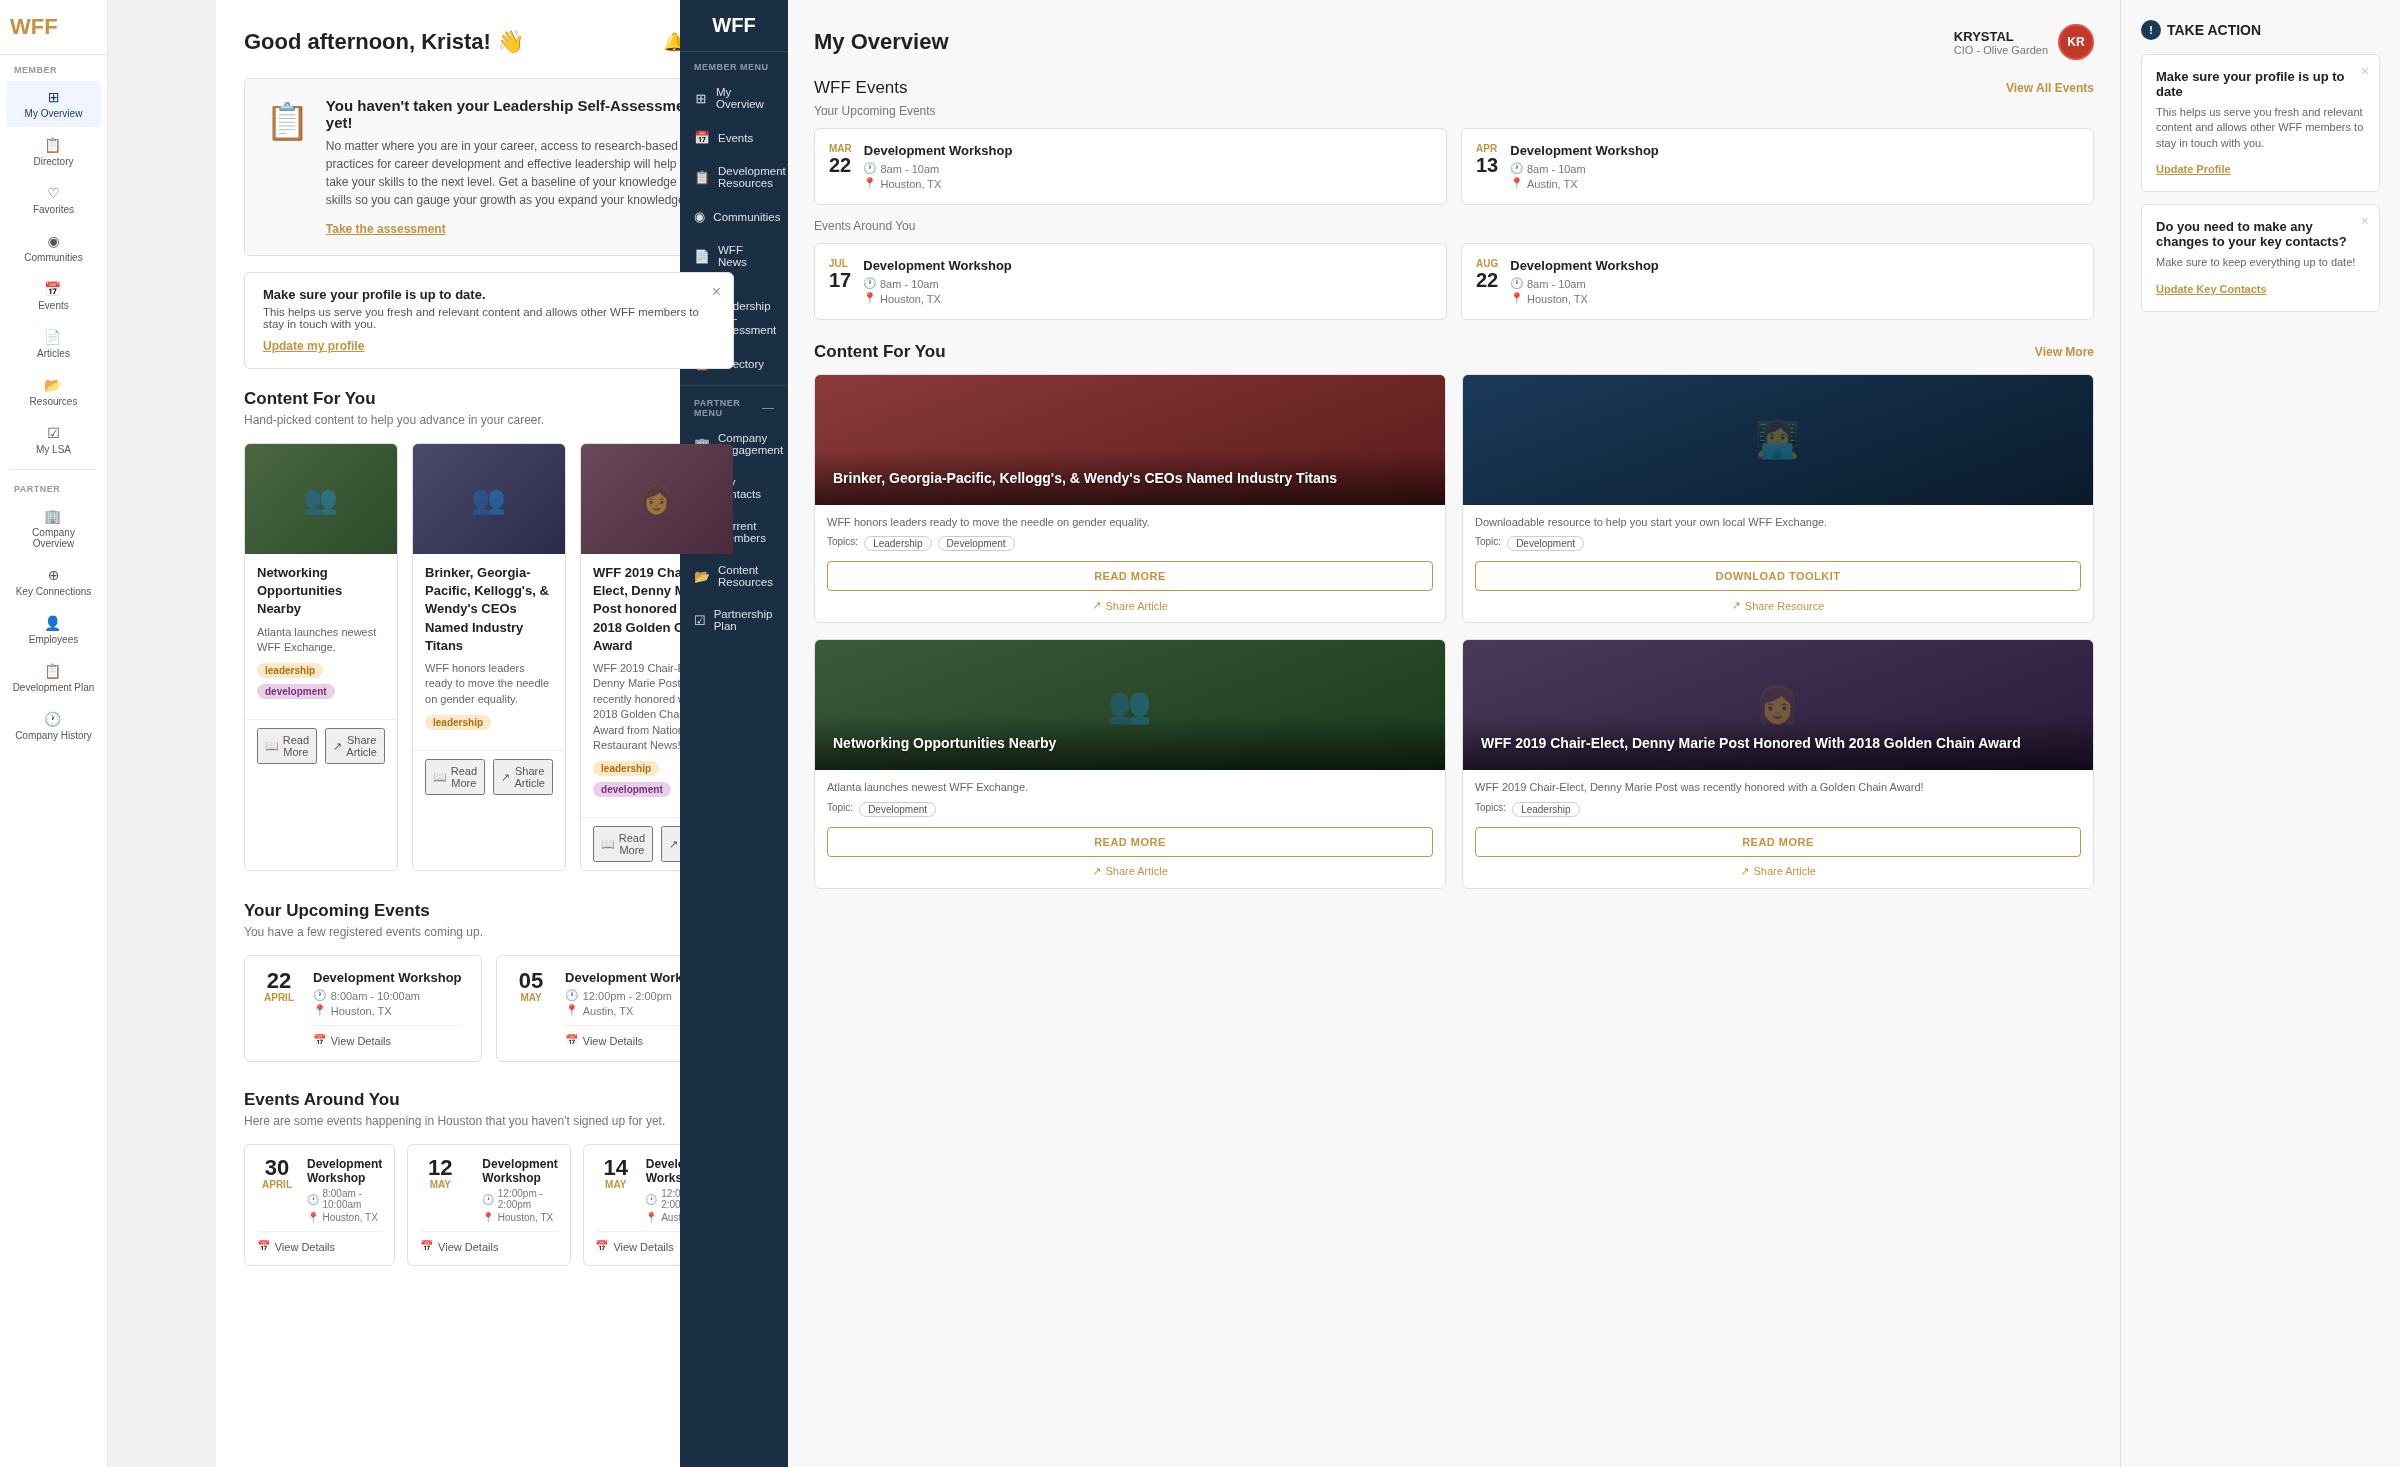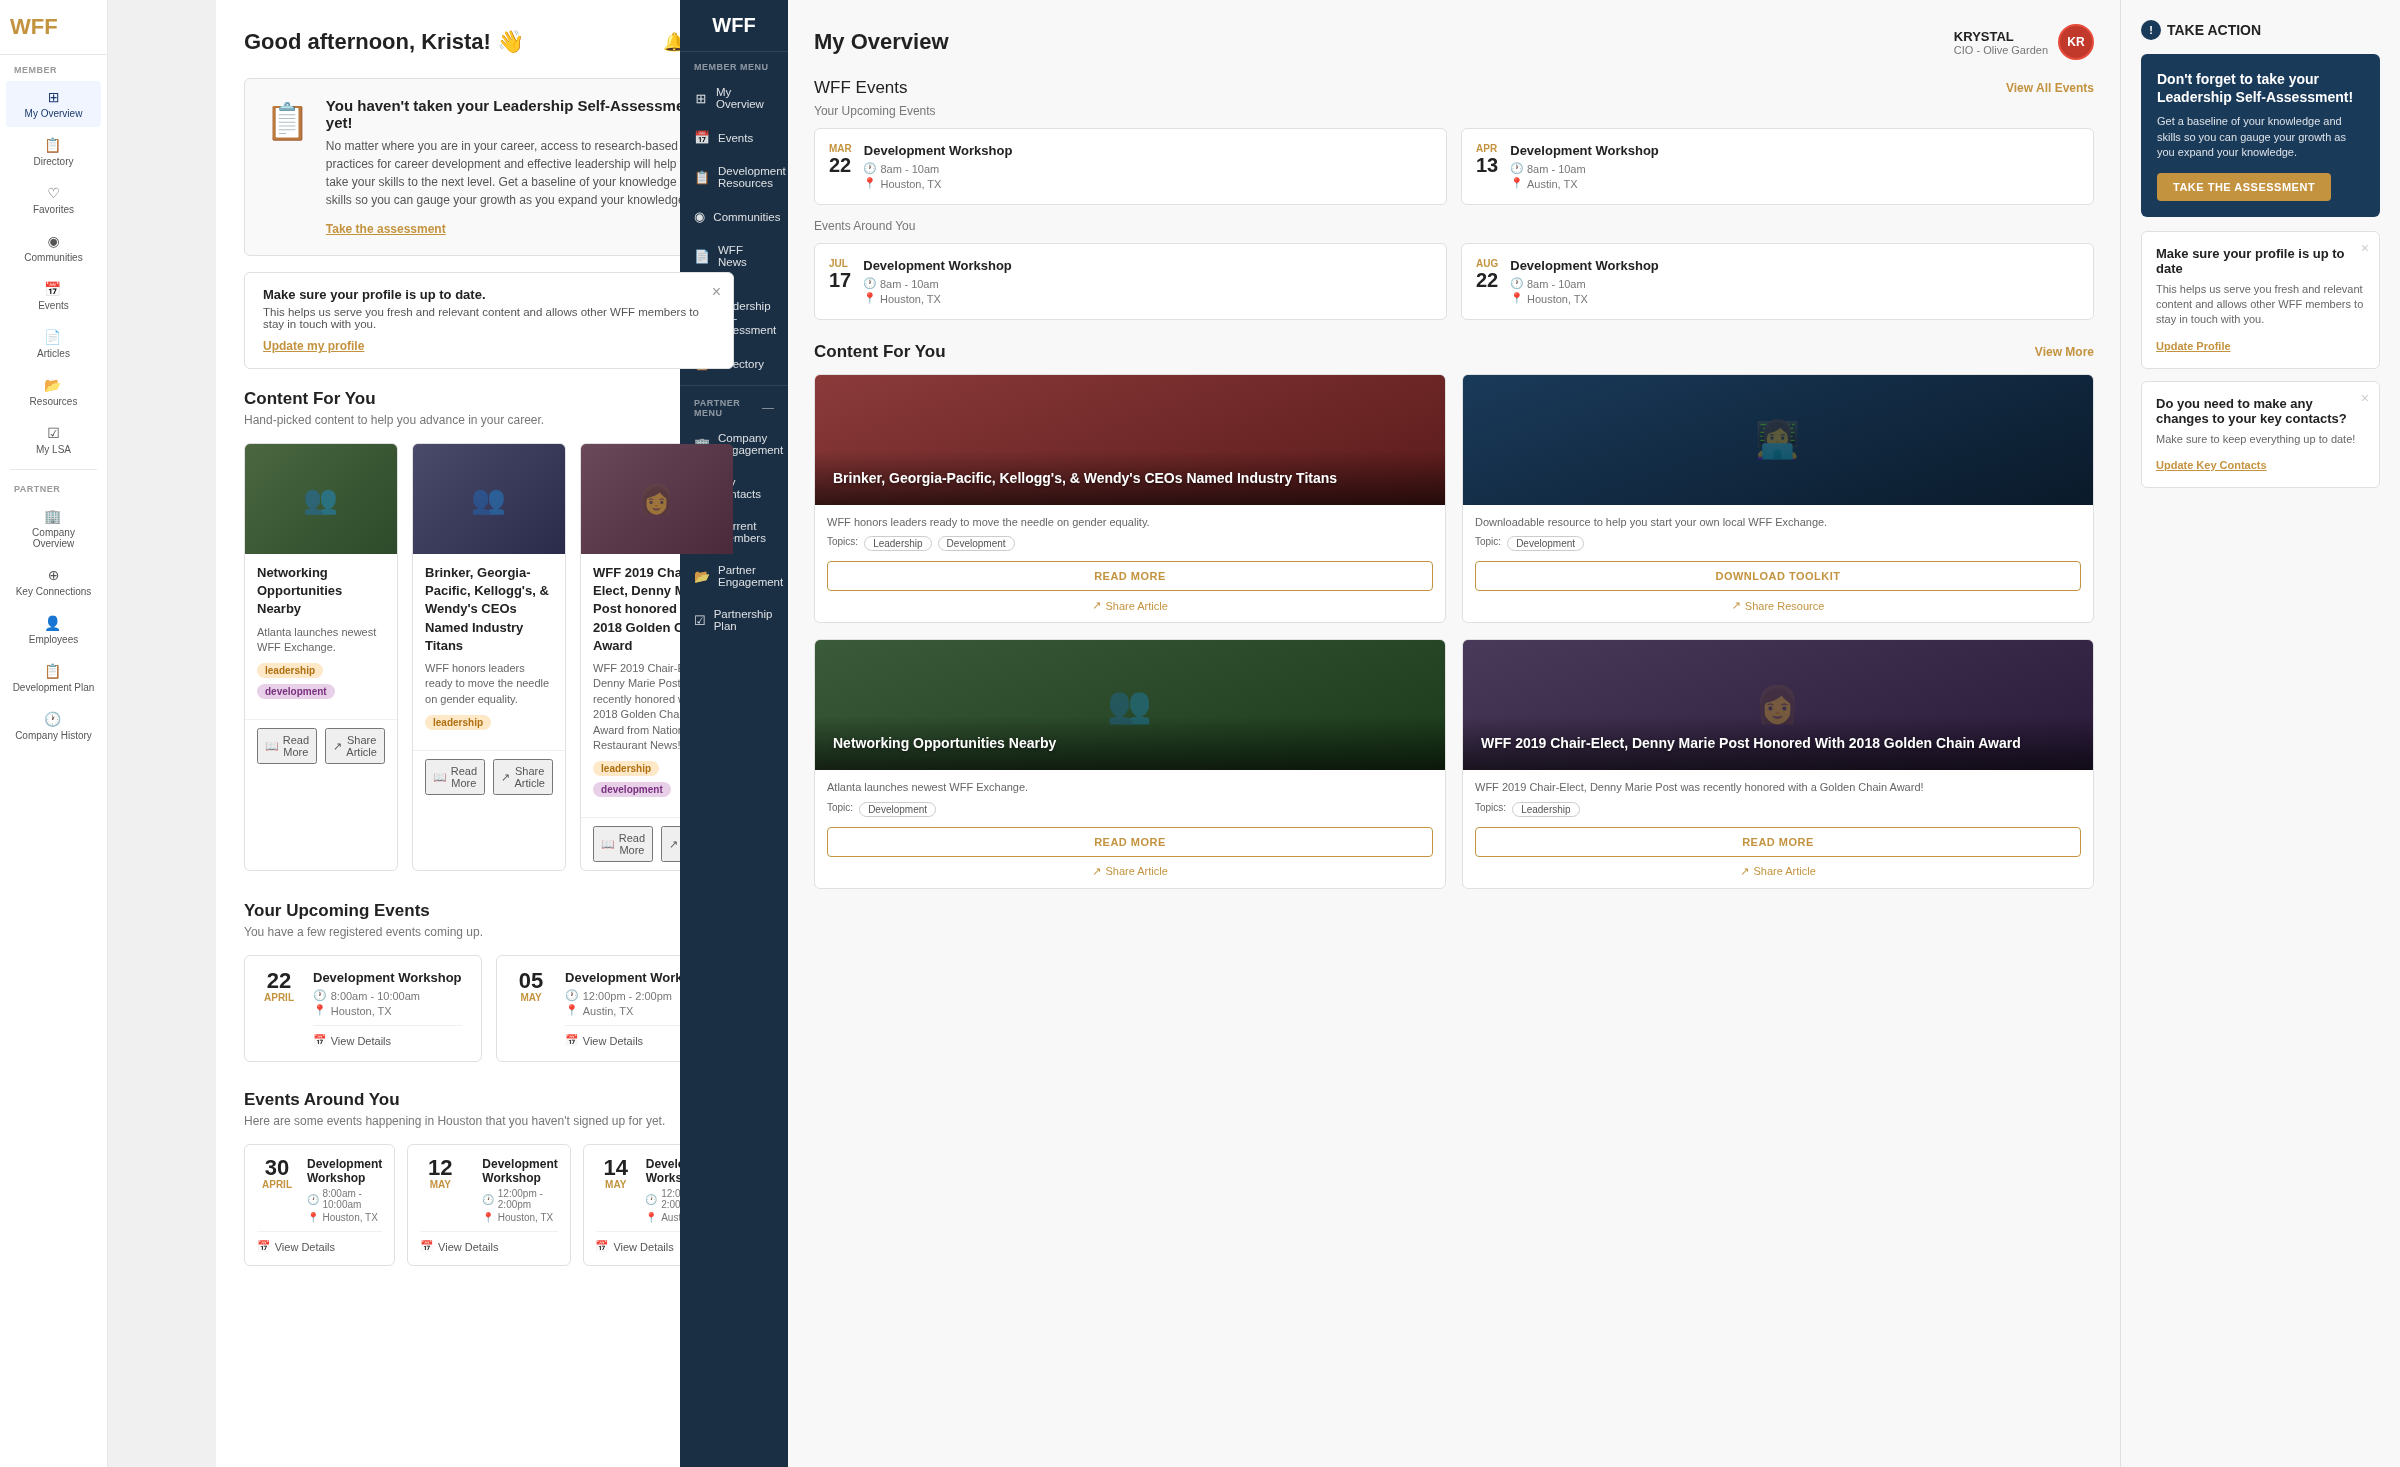--- a/index.html
+++ b/index.html
@@ -510,21 +510,21 @@
     <div class="middle-item">
       <span class="icon">⊕</span>
       <span>Key Contacts</span>
     </div>
     <div class="middle-item">
       <span class="icon">👤</span>
       <span>Current Members</span>
     </div>
     <div class="middle-item">
       <span class="icon">📂</span>
-      <span>Partner Engagement</span>
+      <span>Content Resources</span>
     </div>
     <div class="middle-item">
       <span class="icon">☑</span>
       <span>Partnership Plan</span>
     </div>
   </div>
 
   <div class="right-section">
 
     <div class="right-overview">
@@ -718,25 +718,20 @@
         </div>
       </div>
     </div>
 
     <div class="take-action">
       <div class="take-action-title">
         <span style="background:#1a3a5a;color:white;border-radius:50%;width:20px;height:20px;display:inline-flex;align-items:center;justify-content:center;font-size:11px;font-weight:700">!</span>
         <span>TAKE ACTION</span>
       </div>
 
-      <div class="action-card">
-        <div class="action-card-title">Don't forget to take your Leadership Self-Assessment!</div>
-        <div class="action-card-text">Get a baseline of your knowledge and skills so you can gauge your growth as you expand your knowledge.</div>
-        <button class="action-card-btn">TAKE THE ASSESSMENT</button>
-      </div>
 
       <div class="action-item">
         <span class="action-close">×</span>
         <div class="action-item-title">Make sure your profile is up to date</div>
         <div class="action-item-text">This helps us serve you fresh and relevant content and allows other WFF members to stay in touch with you.</div>
         <span class="action-item-link">Update Profile</span>
       </div>
 
       <div class="action-item">
         <span class="action-close">×</span>

